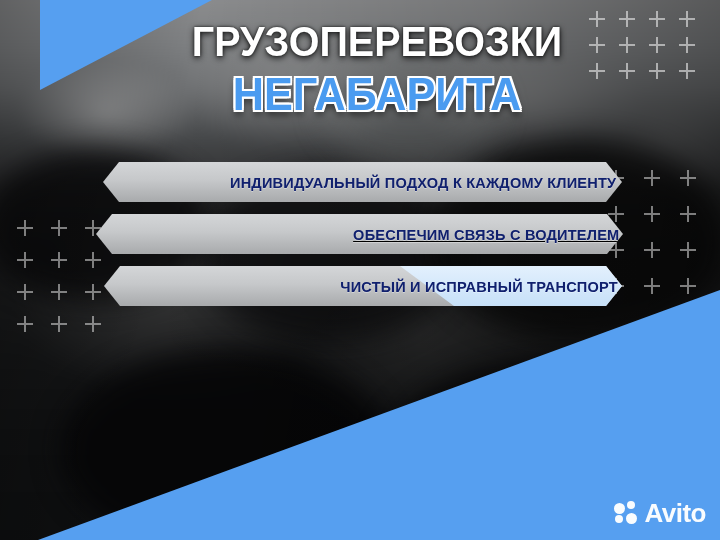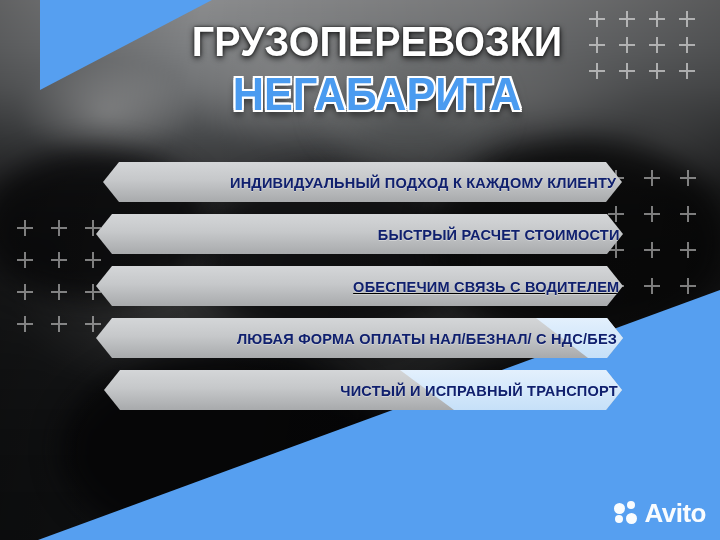--- a/index.html
+++ b/index.html
@@ -233,34 +233,26 @@
     <div class="title-2">НЕГАБАРИТА</div>
   </div>
 
   <div class="banners">
 
     <div class="banner b1">
 
       <span class="banner-label">ИНДИВИДУАЛЬНЫЙ ПОДХОД К КАЖДОМУ КЛИЕНТУ</span>
     </div>
 
-    <div class="banner b2">
-
-      <span class="banner-label">БЫСТРЫЙ РАСЧЕТ СТОИМОСТИ</span>
-    </div>
 
     <div class="banner b3">
 
       <span class="banner-label">ОБЕСПЕЧИМ СВЯЗЬ С ВОДИТЕЛЕМ</span>
     </div>
 
-    <div class="banner b4">
-      <span class="split"></span>
-      <span class="banner-label">ЛЮБАЯ ФОРМА ОПЛАТЫ НАЛ/БЕЗНАЛ/ С НДС/БЕЗ</span>
-    </div>
 
     <div class="banner b5">
       <span class="split"></span>
       <span class="banner-label">ЧИСТЫЙ И ИСПРАВНЫЙ ТРАНСПОРТ</span>
     </div>
 
 
   </div>
 
   <div class="avito">

